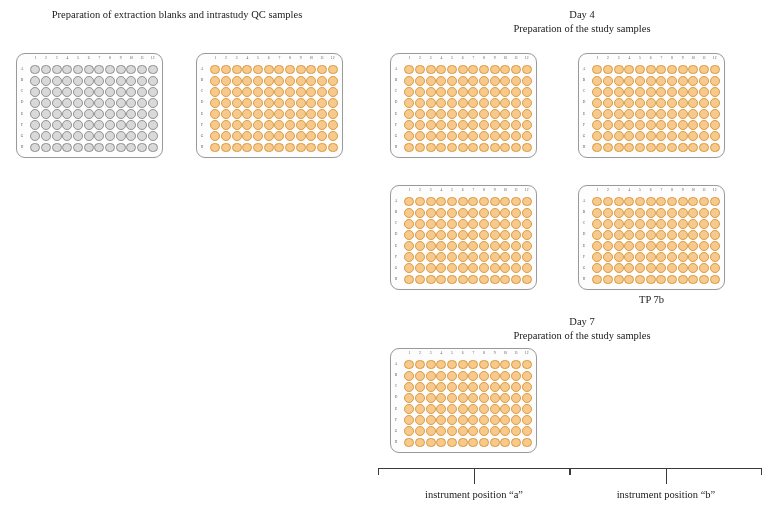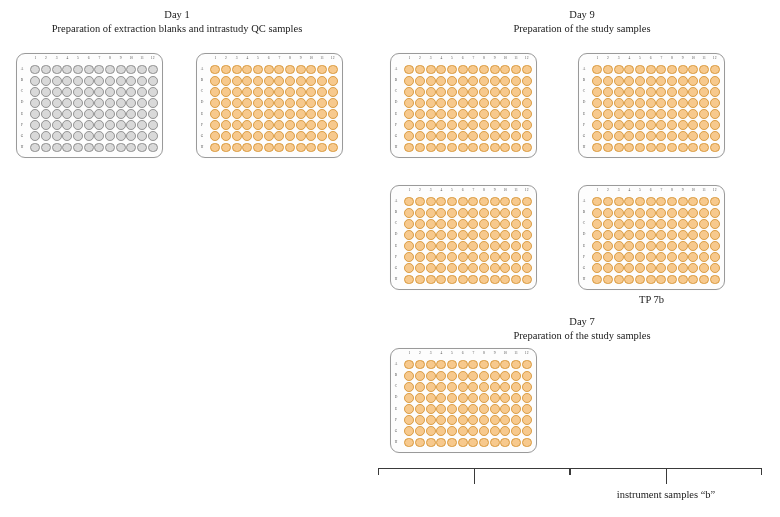--- a/index.html
+++ b/index.html
@@ -114,21 +114,20 @@
     text-align: center;
     white-space: nowrap;
   }
 </style>
 </head>
 <body>
 
 <div class="stage">
 
   <div class="label day-title" style="left:12px; top:8px; width:330px;">
-    <div>Day 1</div>
     <div>Preparation of extraction blanks and intrastudy QC samples</div>
   </div>
 
   <div class="plate" style="left:16px; top:53px; width:147px; height:105px;">
     <div class="plate-inner" id="wells-plate-blank">
         <div class="col-hdr" style="left: 14.3333px;">1</div>
         <div class="col-hdr" style="left: 25px;">2</div>
         <div class="col-hdr" style="left: 35.6667px;">3</div>
         <div class="col-hdr" style="left: 46.3333px;">4</div>
         <div class="col-hdr" style="left: 57px;">5</div>
@@ -361,21 +360,21 @@
         <div class="well orange" style="left: 77.4267px; top: 88.5308px; width: 9.81333px; height: 9.81333px;"></div>
         <div class="well orange" style="left: 88.0933px; top: 88.5308px; width: 9.81333px; height: 9.81333px;"></div>
         <div class="well orange" style="left: 98.76px; top: 88.5308px; width: 9.81333px; height: 9.81333px;"></div>
         <div class="well orange" style="left: 109.427px; top: 88.5308px; width: 9.81333px; height: 9.81333px;"></div>
         <div class="well orange" style="left: 120.093px; top: 88.5308px; width: 9.81333px; height: 9.81333px;"></div>
         <div class="well orange" style="left: 130.76px; top: 88.5308px; width: 9.81333px; height: 9.81333px;"></div>
       </div>
   </div>
 
   <div class="label day-title" style="left:452px; top:8px; width:260px;">
-    <div>Day 9</div>
+    <div>Day 4</div>
     <div>Preparation of the study samples</div>
   </div>
 
   <div class="plate" style="left:390px; top:53px; width:147px; height:105px;">
     <div class="plate-inner" id="wells-plate-tp1a">
         <div class="col-hdr" style="left: 14.3333px;">1</div>
         <div class="col-hdr" style="left: 25px;">2</div>
         <div class="col-hdr" style="left: 35.6667px;">3</div>
         <div class="col-hdr" style="left: 46.3333px;">4</div>
         <div class="col-hdr" style="left: 57px;">5</div>
@@ -982,22 +981,23 @@
         <div class="well orange" style="left: 130.76px; top: 88.5308px; width: 9.81333px; height: 9.81333px;"></div>
       </div>
   </div>
 
   <div class="bracket" style="left:378px; top:468px; width:192px; height:18px;">
     <div class="hbar"></div>
     <div class="tick-l"></div>
     <div class="tick-r"></div>
     <div class="stem"></div>
   </div>
+  <div class="bracket-label" style="left:378px; top:489px; width:192px;">instrument position “a”</div>
 
   <div class="bracket" style="left:570px; top:468px; width:192px; height:18px;">
     <div class="hbar"></div>
     <div class="tick-l"></div>
     <div class="tick-r"></div>
     <div class="stem"></div>
   </div>
-  <div class="bracket-label" style="left:570px; top:489px; width:192px;">instrument samples “b”</div>
+  <div class="bracket-label" style="left:570px; top:489px; width:192px;">instrument position “b”</div>
 
 </div>
 
 </body></html>

